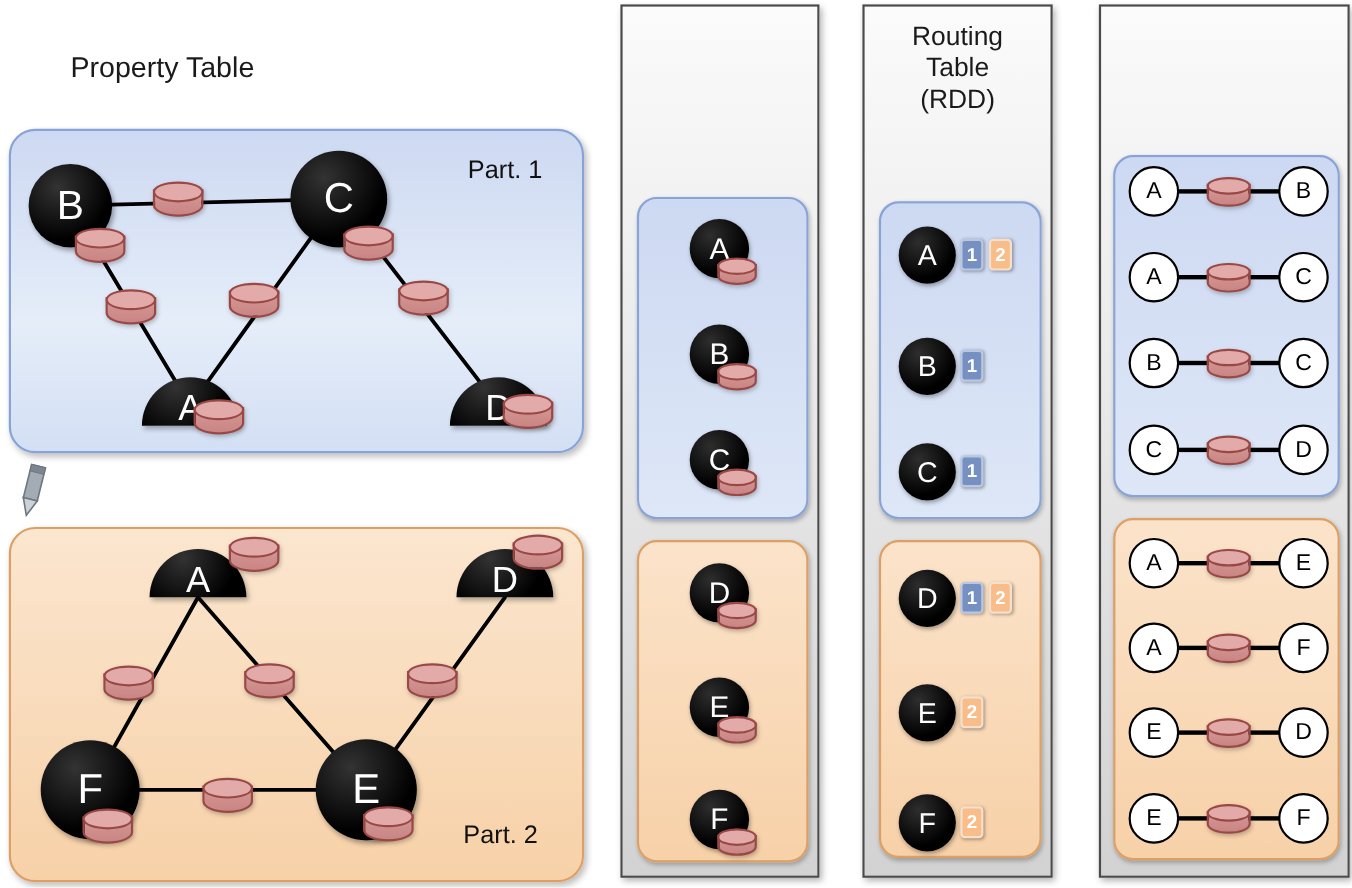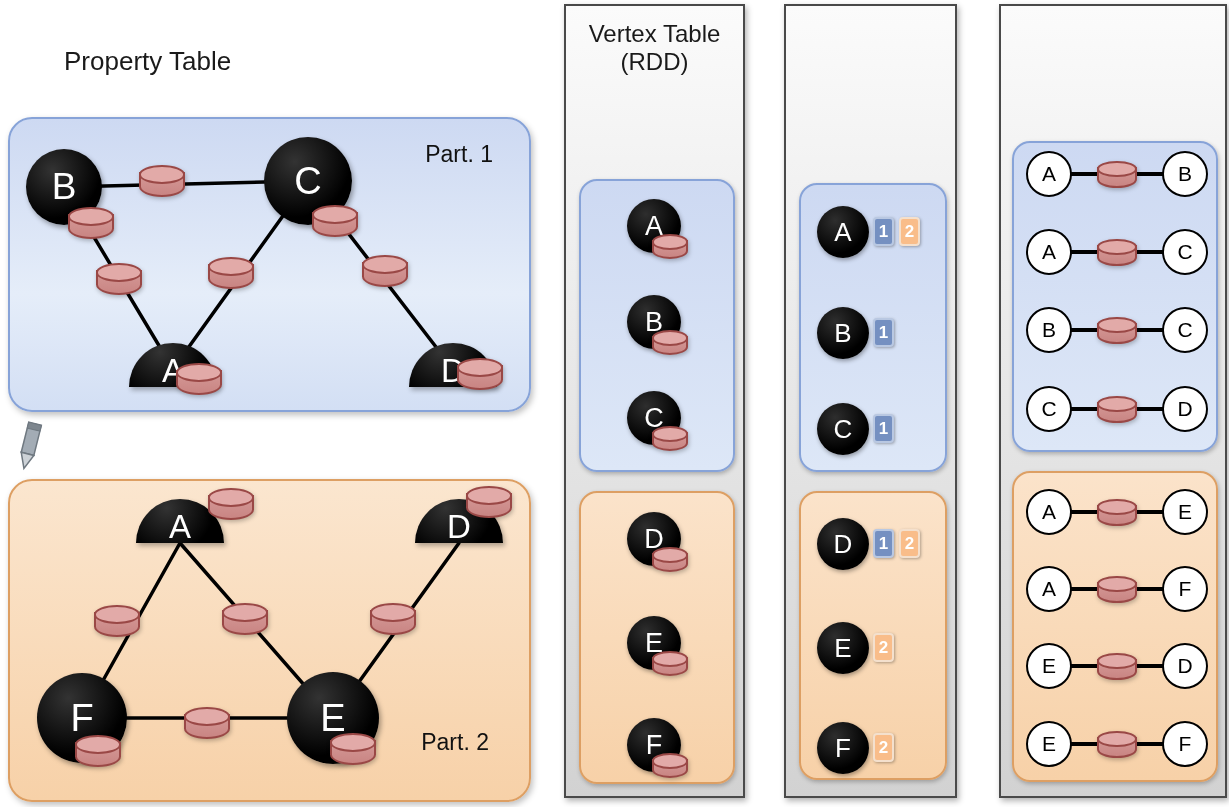--- a/index.html
+++ b/index.html
@@ -123,21 +123,21 @@
 
   <svg class="abs" style="left:12px; top:420px;" width="34" height="52" viewBox="0 0 34 52">
     <g transform="rotate(14 17 26)">
       <rect x="11" y="3" width="13" height="31" fill="#a3acb5" stroke="#6f7880" stroke-width="1.5"></rect>
       <rect x="11" y="3" width="13" height="6" fill="#7d868e" stroke="#6f7880" stroke-width="1"></rect>
       <polygon points="11,34 24,34 17.5,49" fill="#cdd2d7" stroke="#6f7880" stroke-width="1.5"></polygon>
     </g>
   </svg>
 
   <div class="part-box part-orange" style="left:8px; top:479px; width:523px; height:323px;">
-    <div class="part-label" style="right:40px; bottom:44px;">Part. 2</div>
+    <div class="part-label" style="right:40px; bottom:28px;">Part. 2</div>
 
     <svg class="edges" width="523" height="323" viewBox="0 0 523 323">
       <line x1="170" y1="62" x2="72" y2="237" stroke="#000" stroke-width="3.5" stroke-linecap="round"></line>
       <line x1="170" y1="62" x2="323" y2="237" stroke="#000" stroke-width="3.5" stroke-linecap="round"></line>
       <line x1="449" y1="62" x2="323" y2="237" stroke="#000" stroke-width="3.5" stroke-linecap="round"></line>
       <line x1="72" y1="237" x2="323" y2="237" stroke="#000" stroke-width="3.5" stroke-linecap="round"></line>
     </svg>
 
     <div class="dome" style="left:126px; top:18px; width:88px; height:44px; font-size:33px;">
         <span>A</span>
@@ -156,21 +156,20 @@
     <div class="cyl" style="left:456px; top:5px;   width:46px; height:32px;"></div>
     <div class="cyl" style="left:84px;  top:124px; width:46px; height:32px;"></div>
     <div class="cyl" style="left:212px; top:122px; width:46px; height:32px;"></div>
     <div class="cyl" style="left:360px; top:122px; width:46px; height:32px;"></div>
     <div class="cyl" style="left:174px; top:226px; width:46px; height:32px;"></div>
     <div class="cyl" style="left:65px;  top:254px; width:46px; height:32px;"></div>
     <div class="cyl" style="left:320px; top:252px; width:46px; height:32px;"></div>
   </div>
 
   <div class="panel" style="left:564px; top:4px; width:181px; height:794px;">
-    <div class="panel-title" style="width:140px; margin-top:14px;">Vertex Table (RDD)</div>
 
     <div class="inner-box inner-blue" style="left:13px; top:173px; width:156px; height:293px;">
       <div class="tbl-vx" style="left:46px; top:18px;">
           <span>A</span>
         </div>
       <div class="cyl" style="left:71px; top:53px; width:36px; height:25px;"></div>
       <div class="tbl-vx" style="left:46px; top:114px;">
           <span>B</span>
         </div>
       <div class="cyl" style="left:71px; top:149px; width:36px; height:25px;"></div>
@@ -190,20 +189,21 @@
         </div>
       <div class="cyl" style="left:71px; top:158px; width:36px; height:25px;"></div>
       <div class="tbl-vx" style="left:46px; top:225px;">
           <span>F</span>
         </div>
       <div class="cyl" style="left:71px; top:260px; width:36px; height:25px;"></div>
     </div>
   </div>
 
   <div class="panel" style="left:784px; top:4px; width:173px; height:794px;">
+    <div class="panel-title" style="width:100px; margin-top:14px;">Routing Table (RDD)</div>
 
     <div class="inner-box inner-blue" style="left:13px; top:177px; width:148px; height:289px;">
       <div class="tbl-vx" style="left:16px; top:21px; width:52px; height:52px; font-size:26px;">
           <span>A</span>
         </div>
       <div class="badge badge-blue" style="left:72px; top:32px;">1</div>
       <div class="badge badge-orange" style="left:98px; top:32px;">2</div>
 
       <div class="tbl-vx" style="left:16px; top:122px; width:52px; height:52px; font-size:26px;">
           <span>B</span>

